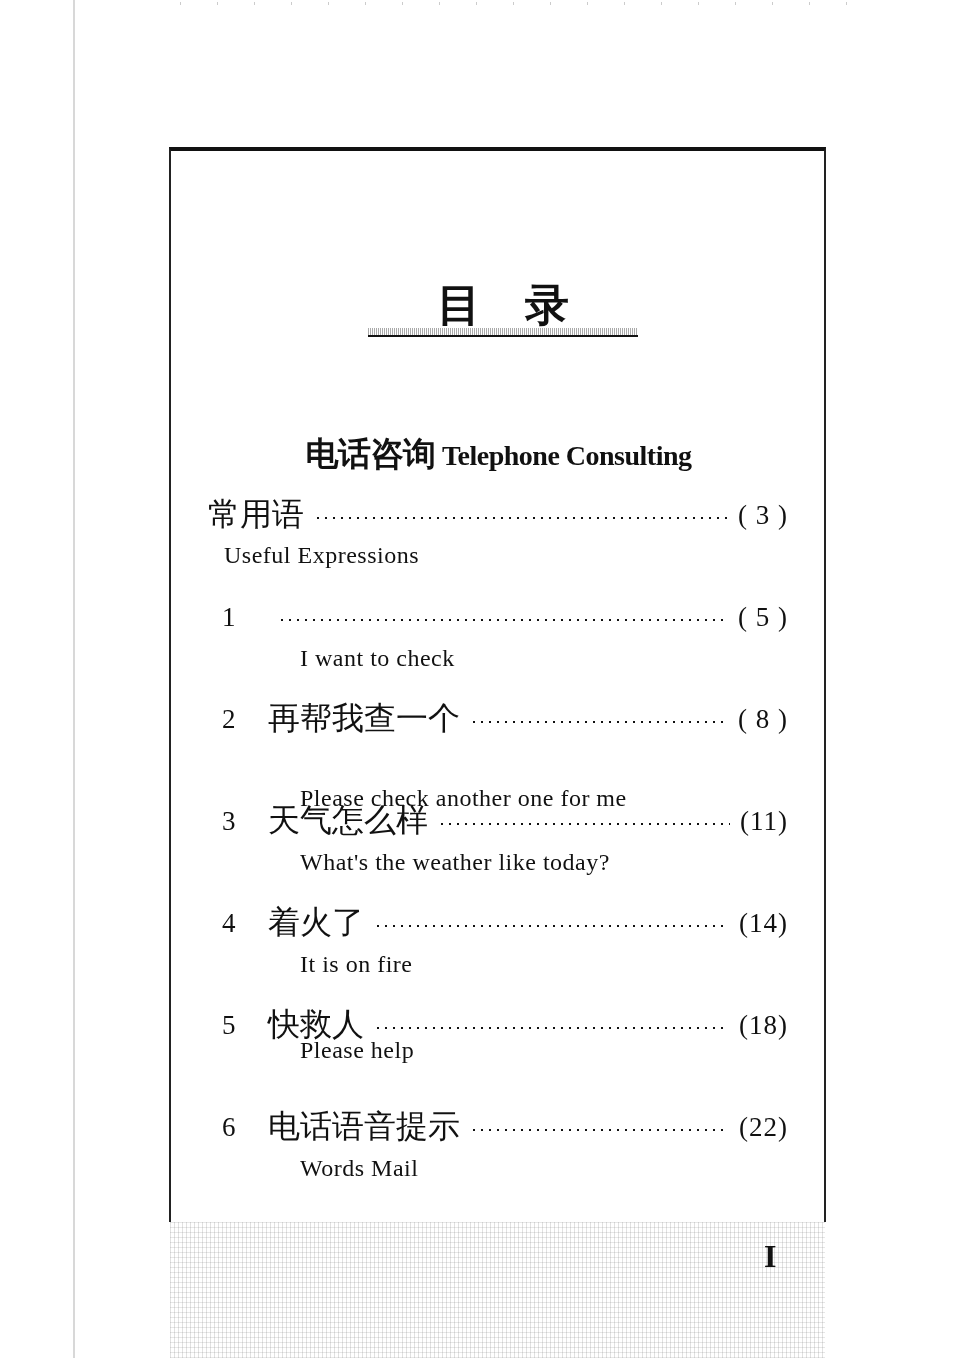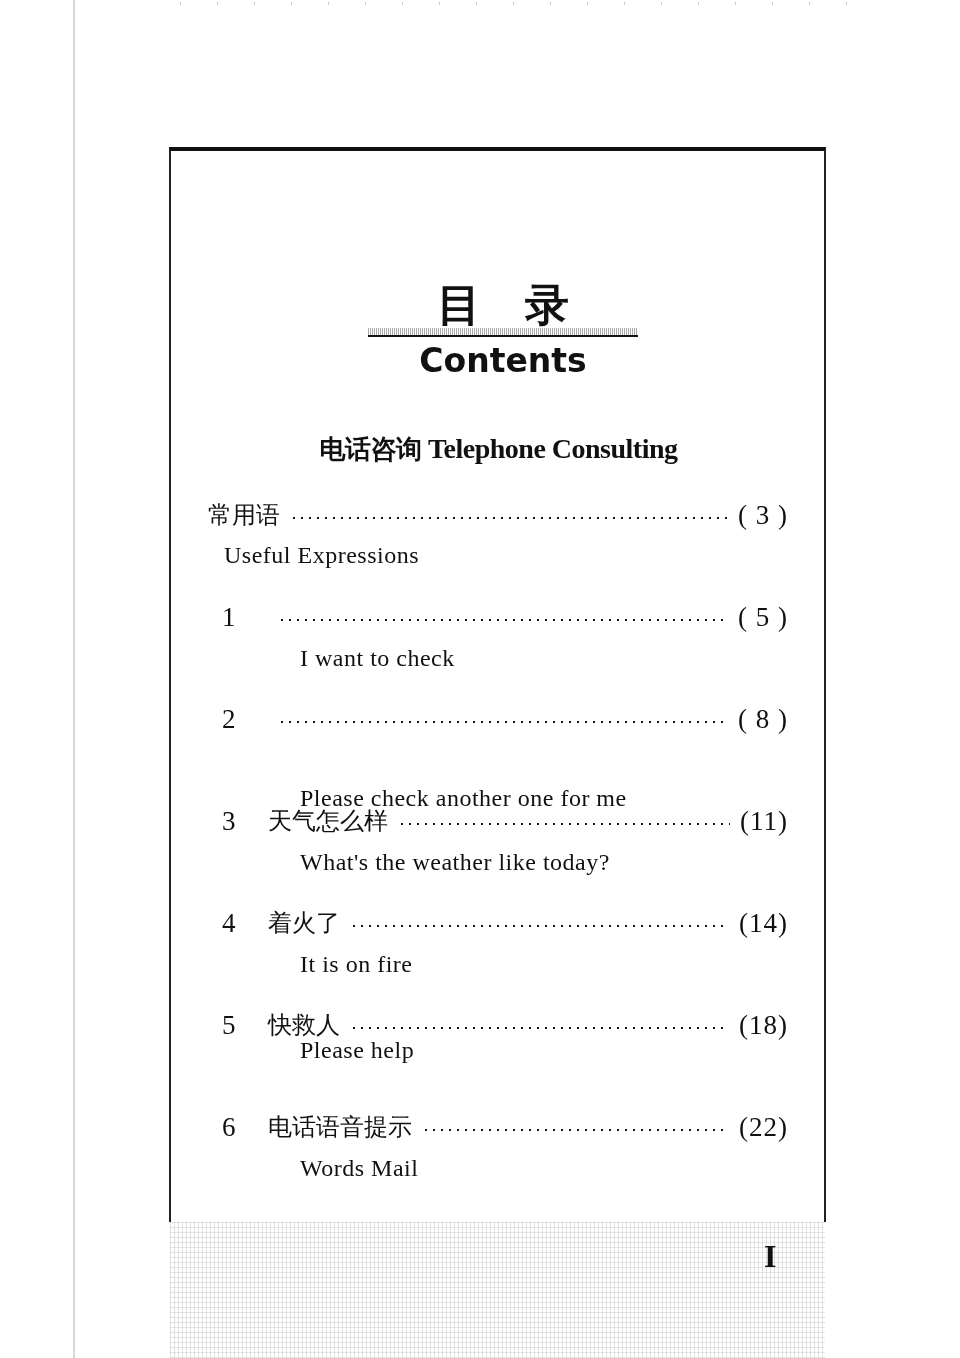--- a/index.html
+++ b/index.html
@@ -11,24 +11,24 @@
   .frame { position:absolute; left:169px; top:147px; width:657px; height:1075px;
            border-left:2px solid #222; border-right:2px solid #222; border-top:4px solid #111; box-sizing:border-box; }
   .title-block { position:absolute; left:368px; top:282px; width:270px; text-align:center; }
   .cn-title { font-family:"DejaVu Sans",sans-serif; font-weight:bold; font-size:44px; letter-spacing:44px;
               padding-left:44px; line-height:46px; height:46px; }
   .title-underline { height:7px; margin-top:0; border-bottom:2px solid #111;
     background-image:repeating-linear-gradient(90deg,#aaa 0 1px,#fff 1px 2px); }
   .en-title { font-family:"DejaVu Sans",sans-serif; font-weight:bold; font-size:33px; line-height:44px; margin-top:2px; }
   .section-heading { position:absolute; left:170px; width:657px; top:432px; text-align:center;
     font-weight:bold; font-size:28px; letter-spacing:-0.5px; }
-  .section-heading .cn { font-family:"DejaVu Sans",sans-serif; font-size:26px; }
+  .section-heading .cn { font-family:"DejaVu Sans",sans-serif; font-size:33px; }
   .row { position:absolute; left:208px; width:580px; height:36px; display:flex; align-items:center; font-size:27px; }
   .row .num { width:60px; padding-left:14px; box-sizing:border-box; }
-  .row .cn { font-family:Liberation Serif, serif; font-size:24px; white-space:nowrap; }
+  .row .cn { font-family:Liberation Serif, serif; font-size:32px; white-space:nowrap; }
   .row .dots { flex:1; margin:0 10px; height:4px; align-self:center; margin-top:6px;
     background-image:radial-gradient(circle,#111 1.2px,transparent 1.5px); background-size:8px 4px; background-repeat:repeat-x; }
   .row .page { white-space:nowrap; letter-spacing:1px; }
   .sub { position:absolute; font-size:24px; letter-spacing:0.5px; }
   .footer-noise { position:absolute; left:170px; top:1222px; width:655px; height:136px;
     background-image:
       repeating-linear-gradient(90deg, rgba(120,120,120,.22) 0 1px, transparent 1px 4px),
       repeating-linear-gradient(0deg, rgba(120,120,120,.18) 0 1px, transparent 1px 5px);
   }
   .page-num { position:absolute; left:764px; top:1238px; font-weight:bold; font-size:32px; }
@@ -36,21 +36,20 @@
 </head>
 <body>
 
 <div class="left-rule"></div>
 <div class="top-specks"></div>
 <div class="frame"></div>
 
 <div class="title-block">
   <div class="cn-title">目录</div>
   <div class="title-underline"></div>
-  <div class="en-title">Contents</div>
 </div>
 
 <div class="section-heading">
   <span class="cn">电话咨询</span>
   <span>Telephone Consulting</span>
 </div>
 
 <div class="row" style="top:497px;">
   <span class="cn">常用语</span>
   <span class="dots"></span>
@@ -60,20 +59,21 @@
 
 <div class="row" style="top:599px;">
   <span class="num">1</span>
   <span class="dots"></span>
   <span class="page">( 5 )</span>
 </div>
 <div class="sub" style="left:300px; top:645px;">I want to check</div>
 
 <div class="row" style="top:701px;">
   <span class="num">2</span>
+  <span class="cn">再帮我查一个</span>
   <span class="dots"></span>
   <span class="page">( 8 )</span>
 </div>
 <div class="sub" style="left:300px; top:785px;">Please check another one for me</div>
 
 <div class="row" style="top:803px;">
   <span class="num">3</span>
   <span class="cn">天气怎么样</span>
   <span class="dots"></span>
   <span class="page">(11)</span>

